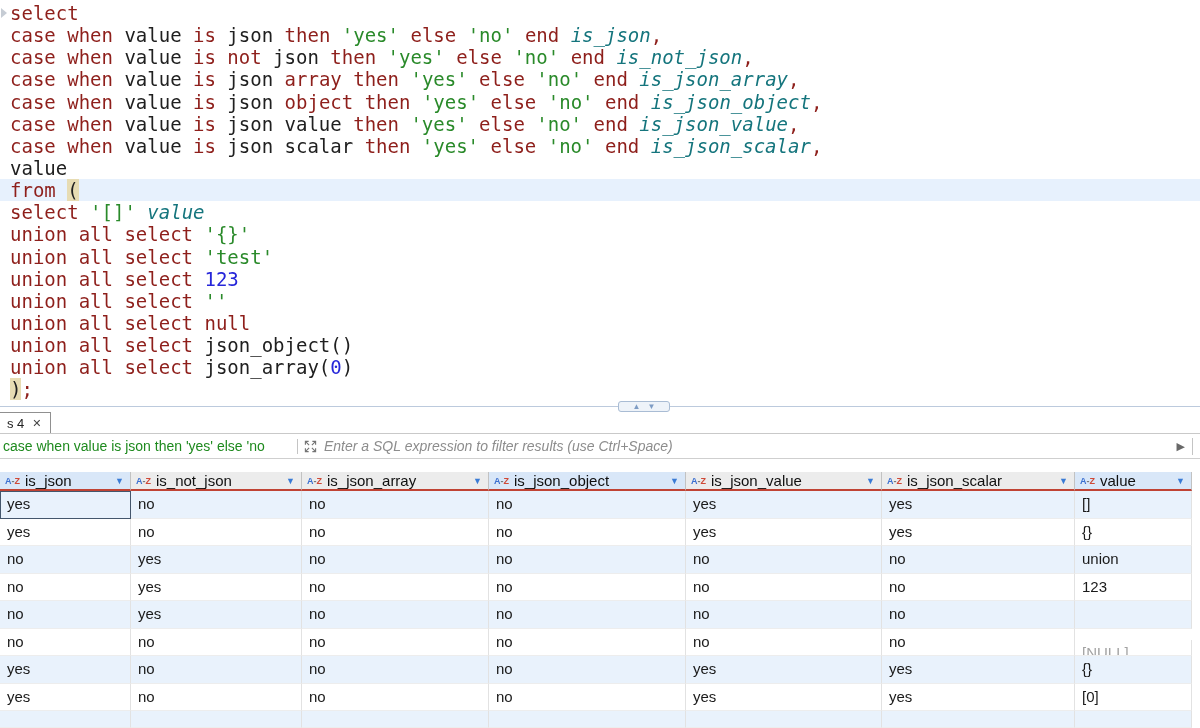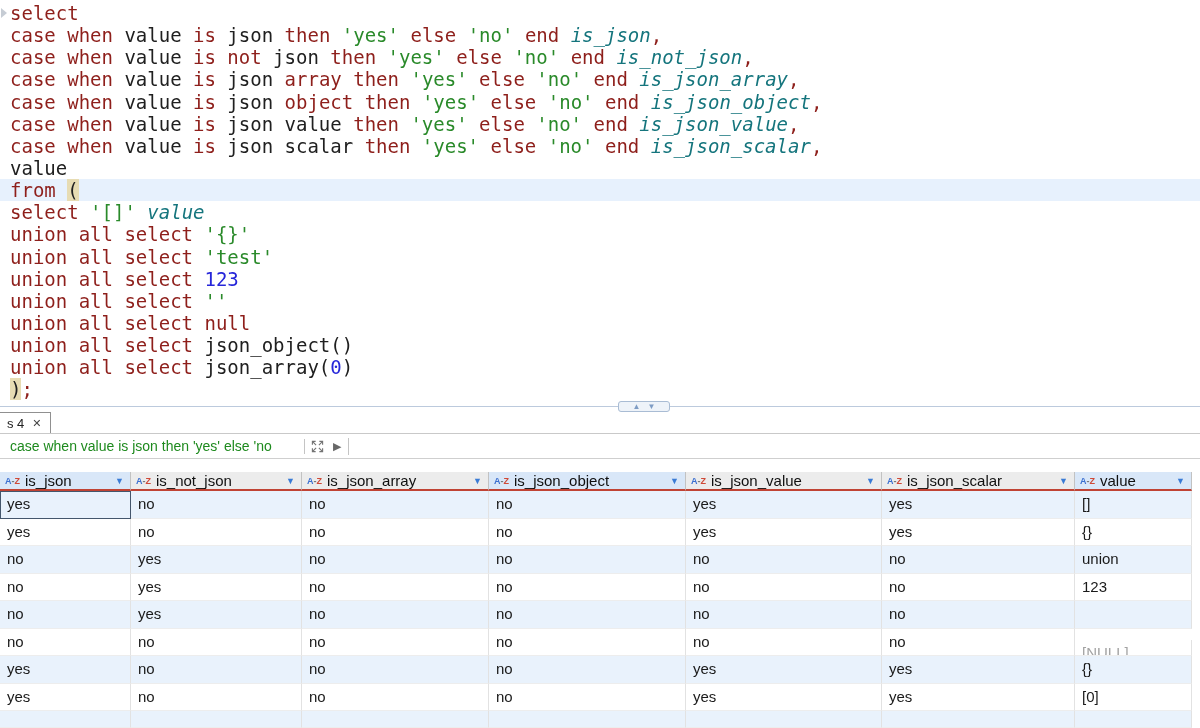--- a/index.html
+++ b/index.html
@@ -28,21 +28,21 @@
   .sash-handle span{color:#7e9cc4;font-size:8px;line-height:1;}
 
   
   .tabbar{height:22px;box-sizing:border-box;border-bottom:1px solid #c9c9c9;display:flex;background:#fff;}
   .tab{margin-left:-34px;padding:0 8px 0 40px;box-sizing:border-box;border:1px solid #909090;border-bottom:none;
        display:flex;align-items:center;gap:8px;font-size:13px;color:#222;background:#fff;}
   .tab-close{font-size:11px;color:#444;line-height:1;}
 
   
   .filterbar{height:25px;box-sizing:border-box;display:flex;align-items:center;border-bottom:1px solid #cfcfcf;background:#fff;}
-  .fquery{width:294px;flex:none;overflow:hidden;white-space:nowrap;color:var(--filter_text);font-size:14px;padding-left:10px;}
+  .fquery{width:294px;flex:none;overflow:hidden;white-space:nowrap;color:var(--filter_text);font-size:14px;padding-left:3px;}
   .fsep{width:1px;height:15px;background:#c4c4c4;flex:none;}
   .fexpand{margin:0 5px 0 6px;flex:none;display:flex;align-items:center;}
   .finput{flex:1;border:none;outline:none;background:transparent;font-family:"Liberation Sans",sans-serif;
           font-size:14px;font-style:italic;color:#444;min-width:0;}
   .finput::placeholder{color:#8d8d8d;font-style:italic;opacity:1;}
   .fapply{flex:none;color:#686868;font-size:11px;margin:0 7px 0 4px;line-height:1;}
   .fendsep{width:1px;height:17px;background:#c4c4c4;flex:none;margin-right:7px;}
 
   
   .grid{font-size:15px;color:#1a1a1a;}
@@ -91,20 +91,21 @@
     <svg width="13" height="13" viewBox="0 0 14 14">
       <g stroke="#737373" stroke-width="1.2" fill="none">
         <path d="M1.5 5V1.5H5"></path>
           <path d="M9 1.5h3.5V5"></path>
           <path d="M12.5 9v3.5H9"></path>
           <path d="M5 12.5H1.5V9"></path>
         <path d="M1.5 1.5l4 4M12.5 1.5l-4 4M12.5 12.5l-4-4M1.5 12.5l4-4"></path>
       </g>
     </svg>
   </span>
+  <input class="finput" placeholder="Enter a SQL expression to filter results (use Ctrl+Space)" style="">
   <span class="fapply">▶</span>
   <div class="fendsep"></div>
 </div>
 
 <div class="grid">
   <div class="ghead">
       <div class="hcell hl" style="width: 131px;">
         <span class="az"><span class="a">A</span><span class="d">-</span><span class="z">Z</span></span>
         <span class="hlabel">is_json</span>
         <span class="ddown">▼</span>

